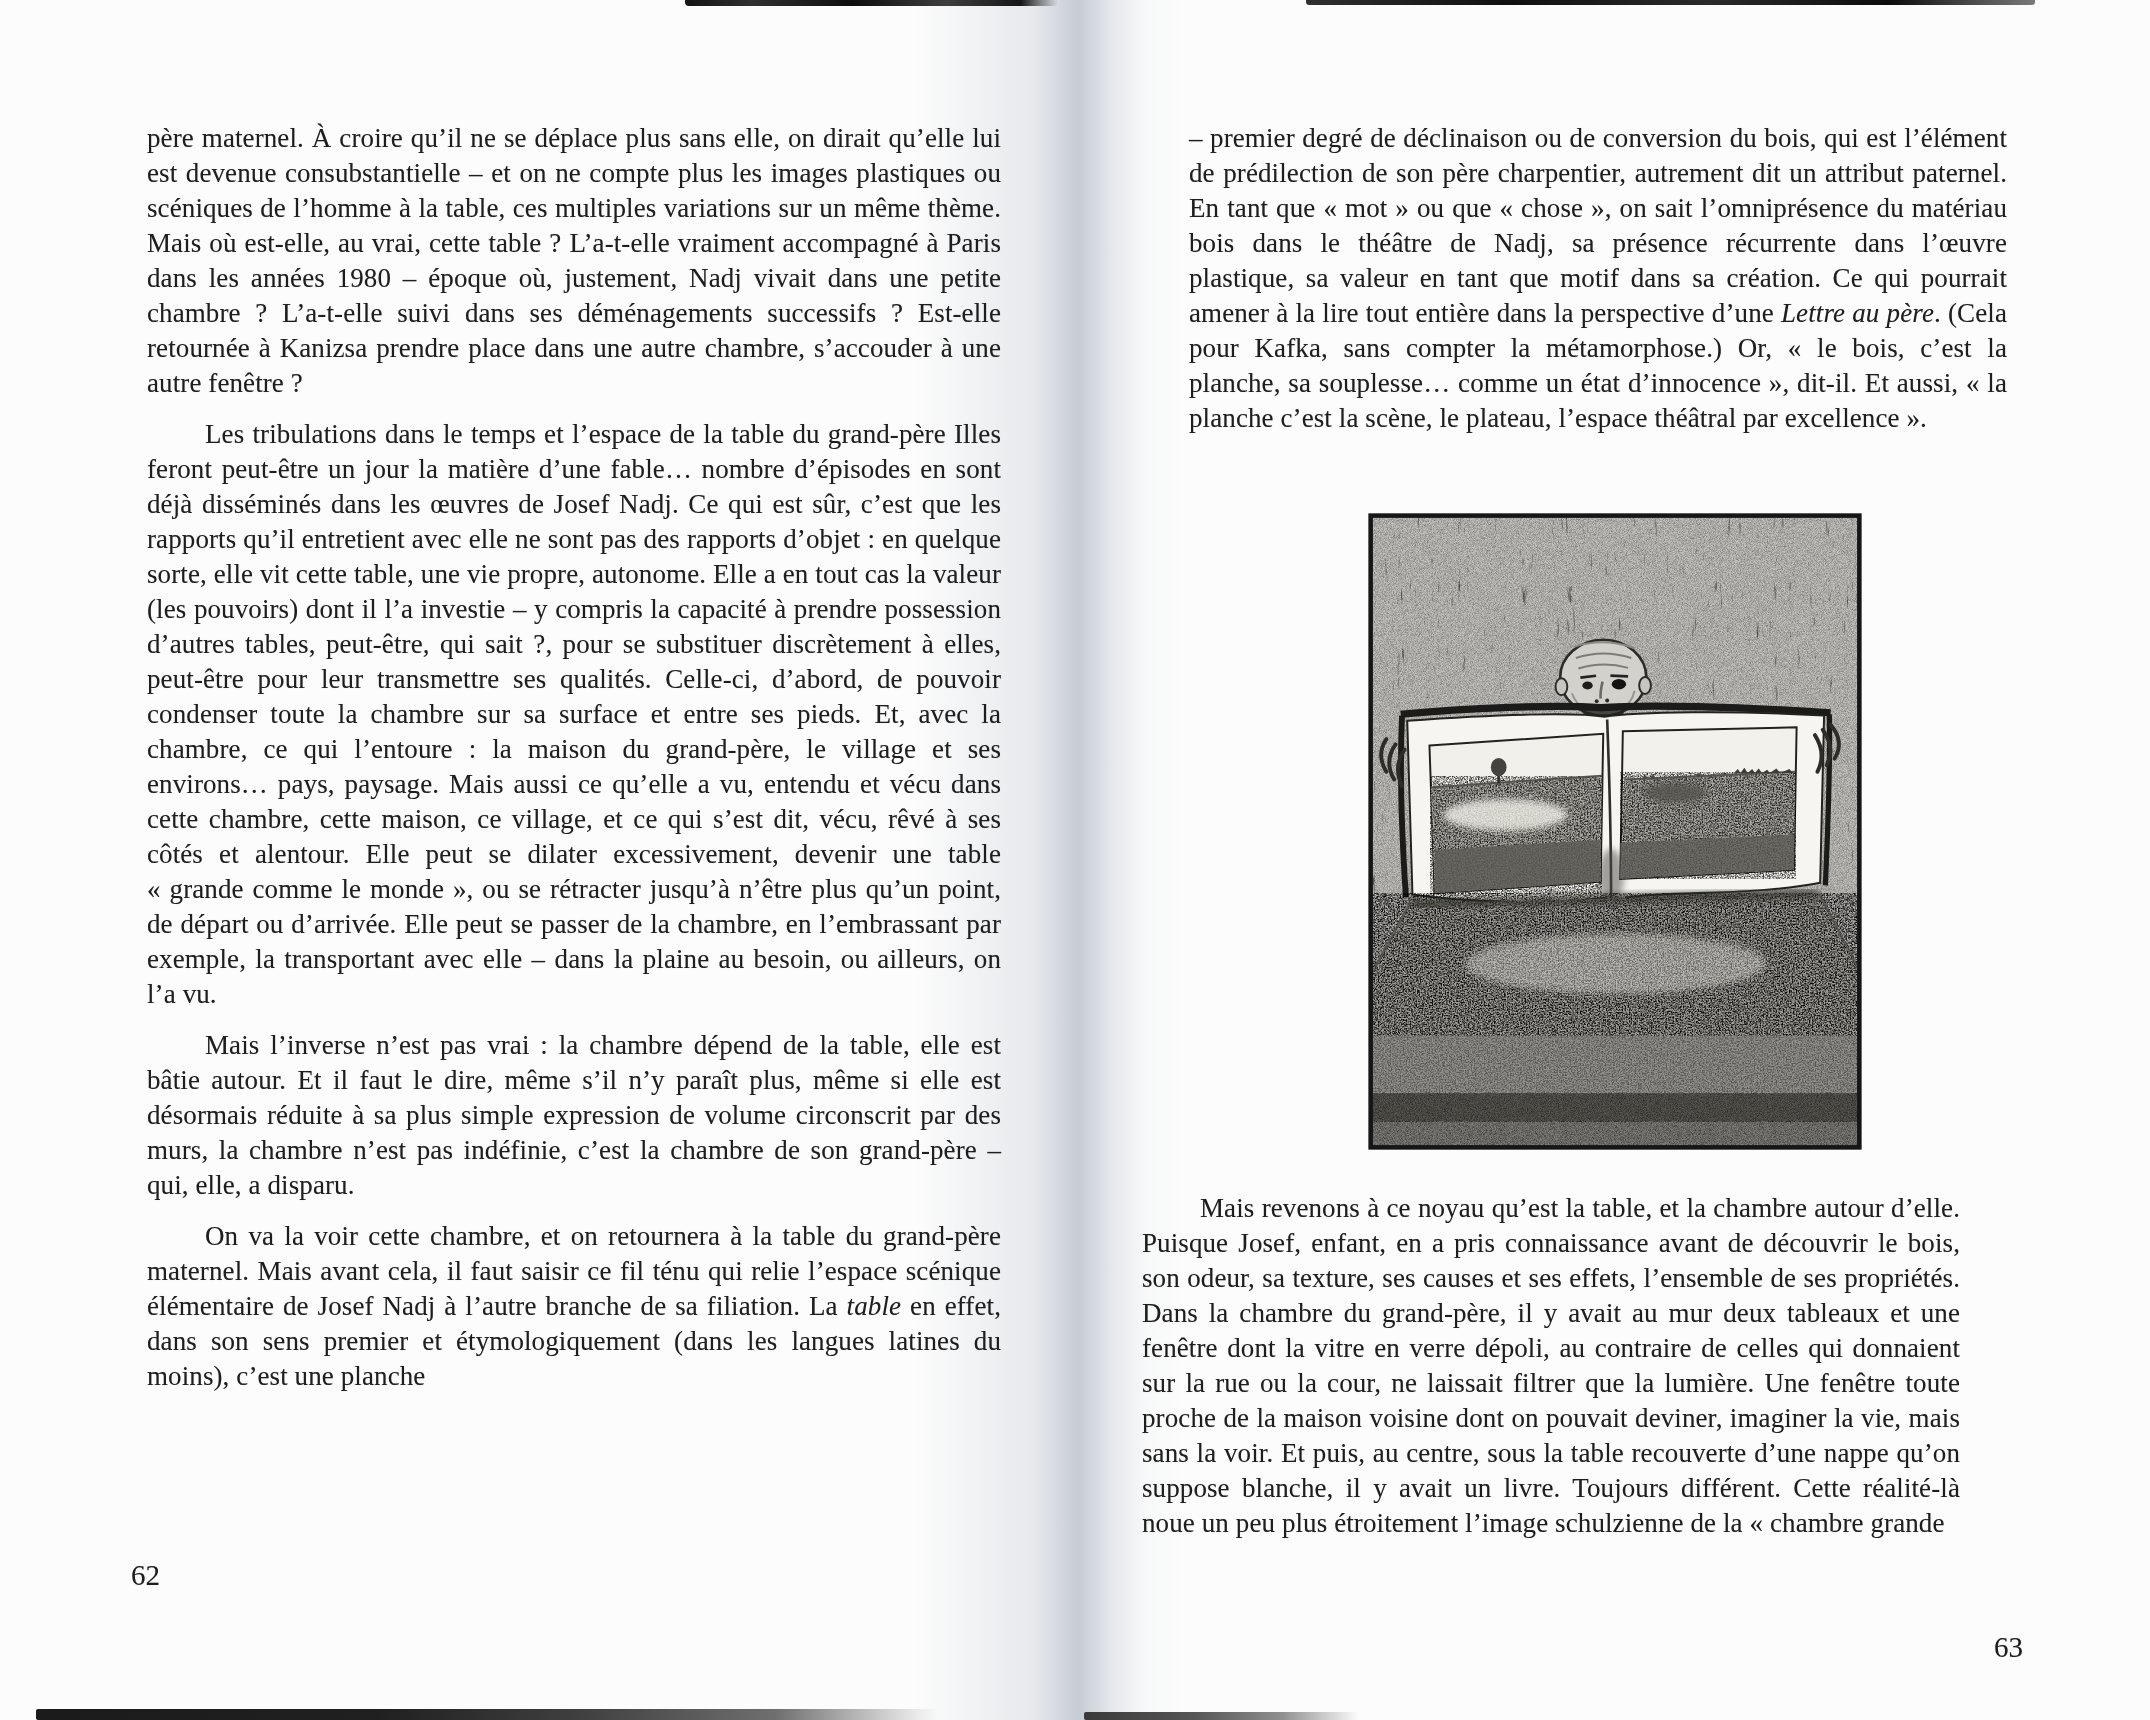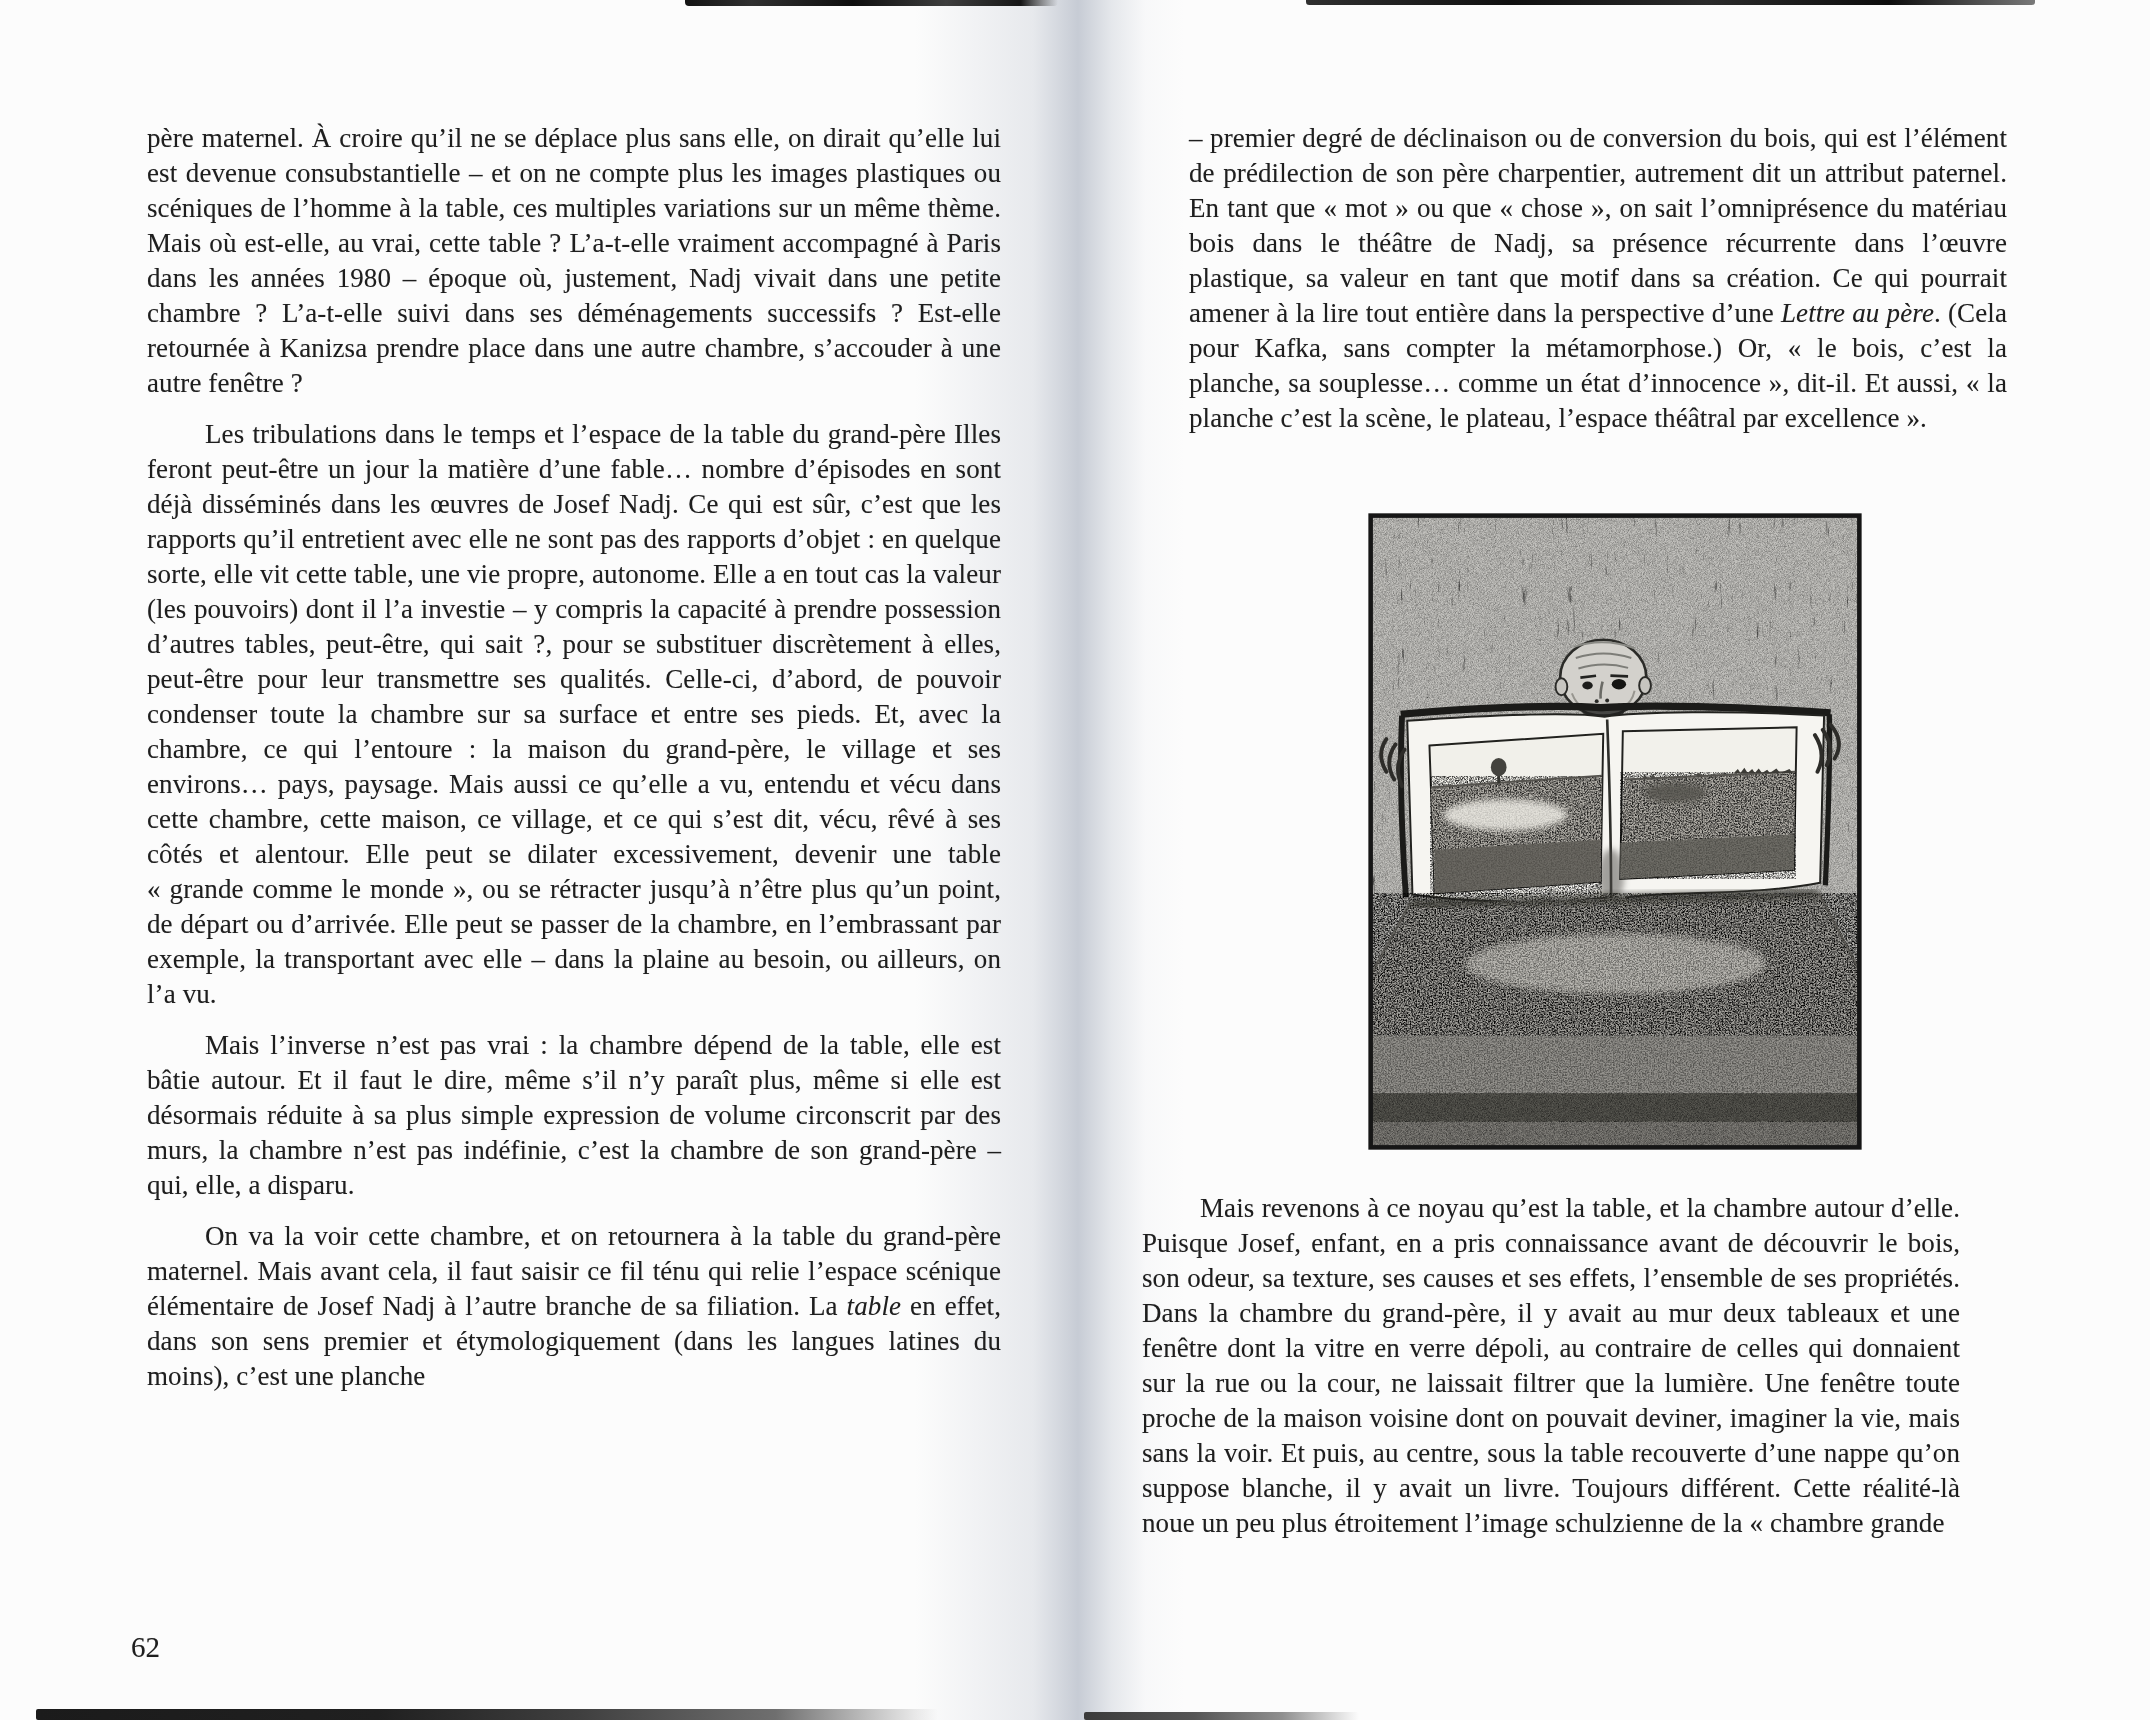--- a/index.html
+++ b/index.html
@@ -37,21 +37,21 @@
     font-size:27px;line-height:35px;letter-spacing:0.1px;
     text-shadow:0 0 0.7px rgba(25,25,25,.28);
   }
   .left-block{left:131px;top:105px;width:886px;}
   .right-block-top{left:1173px;top:105px;width:850px;}
   .right-block-bottom{left:1126px;top:1175px;width:850px;}
   .para{margin:16px;}
   .para.indent{text-indent:58px;}
   .italic{font-style:italic;}
   .page-number{position:absolute;font-size:29px;line-height:1;text-shadow:0 0 0.7px rgba(25,25,25,.28);}
-  .pn-left{left:131px;top:1633px;}
+  .pn-left{left:131px;top:1561px;}
   .pn-right{left:1173px;top:1633px;width:850px;text-align:right;}
   
   .illustration{position:absolute;left:1368px;top:513px;width:494px;height:637px;margin:0;}
   .illustration svg{display:block;}
 </style>
 </head>
 <body>
 
 <div id="canvas">
 
@@ -182,15 +182,16 @@
 
       <rect x="4" y="4" width="748" height="967" fill="none" stroke="#161616" stroke-width="7"></rect>
     </svg>
   </figure>
 
   <div class="page-text right-block-bottom">
       <p class="para indent"><span>Mais revenons à ce noyau qu’est la table, et la chambre autour d’elle. Puisque Josef, enfant, en a pris connaissance avant de découvrir le bois, son odeur, sa texture, ses causes et ses effets, l’ensemble de ses propriétés. Dans la chambre du grand-père, il y avait au mur deux tableaux et une fenêtre dont la vitre en verre dépoli, au contraire de celles qui donnaient sur la rue ou la cour, ne laissait filtrer que la lumière. Une fenêtre toute proche de la maison voisine dont on pouvait deviner, imaginer la vie, mais sans la voir. Et puis, au centre, sous la table recouverte d’une nappe qu’on suppose blanche, il y avait un livre. Toujours différent. Cette réalité-là noue un peu plus étroitement l’image schulzienne de la «&nbsp;chambre grande</span></p>
     </div>
 
   <div class="page-number pn-left">62</div>
+  <div class="page-number pn-right">63</div>
 
 </div>
 
 
 </body></html>

